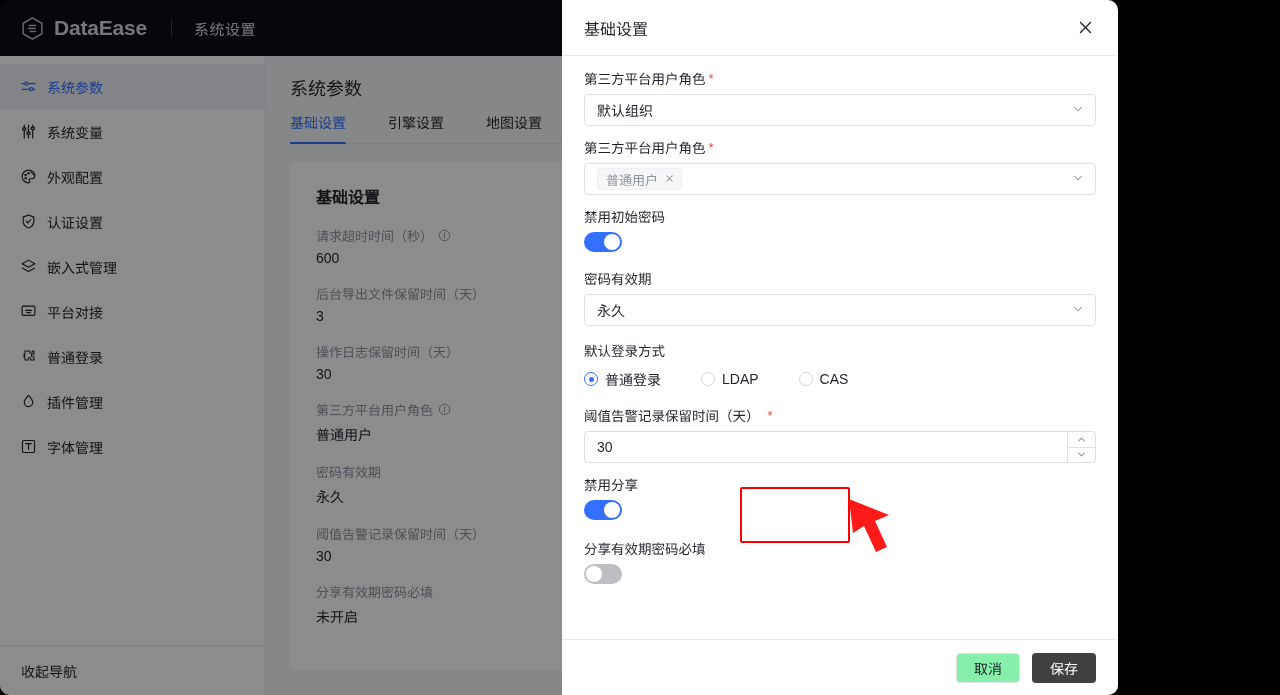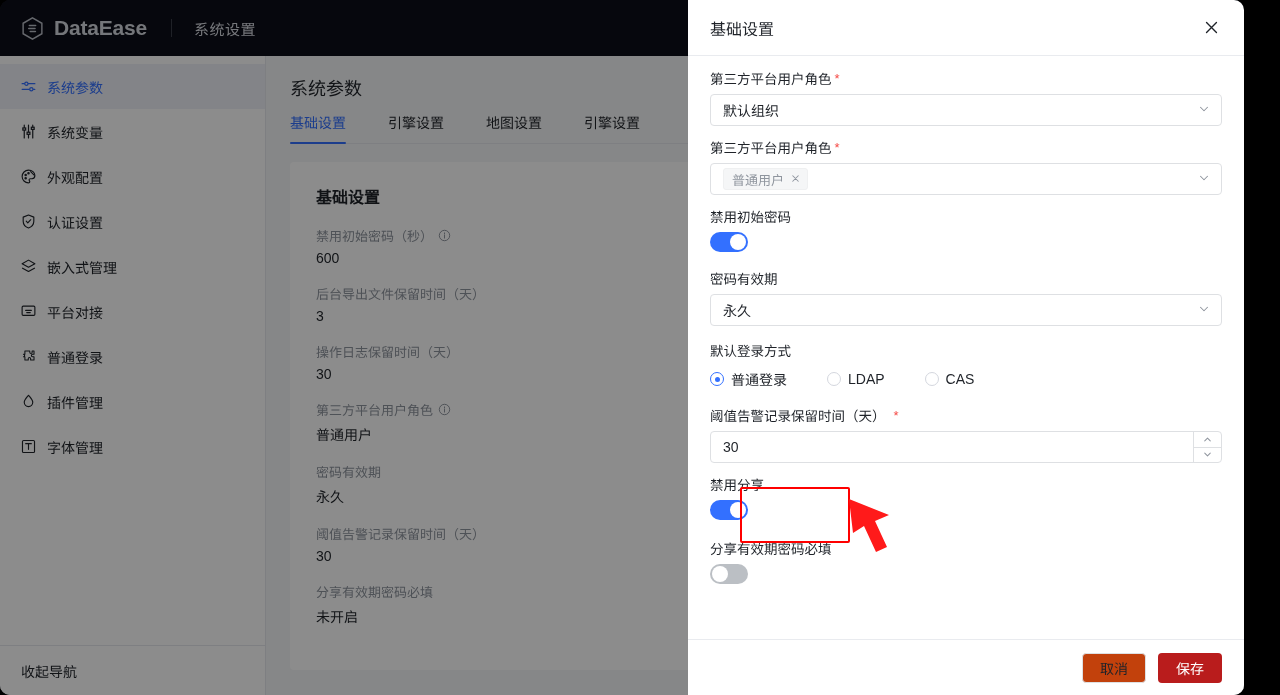--- a/index.html
+++ b/index.html
@@ -6,21 +6,21 @@
   * { box-sizing: border-box; margin: 0; padding: 0; }
   html, body {
     width: 1280px; height: 695px;
     overflow: hidden;
     background: #000;
     font-family: "Liberation Sans", "DejaVu Sans", sans-serif;
     -webkit-font-smoothing: antialiased;
   }
   #app {
     position: relative;
-    width: 1244px; height: 695px;
+    width: 1118px; height: 695px;
     background: #0f1016;
     border-radius: 10px;
     overflow: hidden;
   }
 
   
   .app-base { position:absolute; inset:0; display:flex; flex-direction:column; }
 
   .topbar {
     height: 56px; flex: 0 0 56px;
@@ -154,22 +154,22 @@
     border-top: 1px solid #e9ebef;
     display:flex; align-items:center; justify-content:flex-end; gap: 12px;
     padding-right: 22px;
   }
   .btn {
     height: 30px; padding: 0 17px;
     border-radius: 4px; font-size: 14px;
     display:flex; align-items:center; justify-content:center;
     cursor:pointer; border: 1px solid transparent;
   }
-  .btn-default { background:#c2410c; border-color:#dee0e3; color:#1f2329; }
-  .btn-primary { background:#b91c1c; color:#fff; }
+  .btn-default { background:#86efac; border-color:#dee0e3; color:#1f2329; }
+  .btn-primary { background:#404040; color:#fff; }
 
   
   .field { margin-bottom: 11px; }
   .f-label {
     font-size: 13.5px; color: #1f2329;
     margin-bottom: 6px;
     display:flex; align-items:center;
   }
   .req { color:#f54a45; margin-left: 3px; font-size: 13px; line-height: 1; }
   .req-sp { color:#f54a45; margin-left: 8px; font-size: 13px; line-height: 1; }
@@ -398,21 +398,21 @@
           <div class="tab">引擎设置</div>
           <div class="tab">地图设置</div>
           <div class="tab">引擎设置</div>
         </div>
 
         <div class="card">
           <div class="card-title">基础设置</div>
 
           <div class="kv">
             <div class="kv-label">
-              <span>禁用初始密码（秒）</span>
+              <span>请求超时时间（秒）</span>
               <span>
                 <svg class="info-ico" viewBox="0 0 16 16" fill="none" stroke="#8f959e" stroke-width="1.2">
                   <circle cx="8" cy="8" r="6.4"></circle>
                     <path d="M8 7.2v4M8 4.8v.9" stroke-linecap="round"></path>
                 </svg>
               </span>
             </div>
             <div class="kv-value">600</div>
           </div>
 

